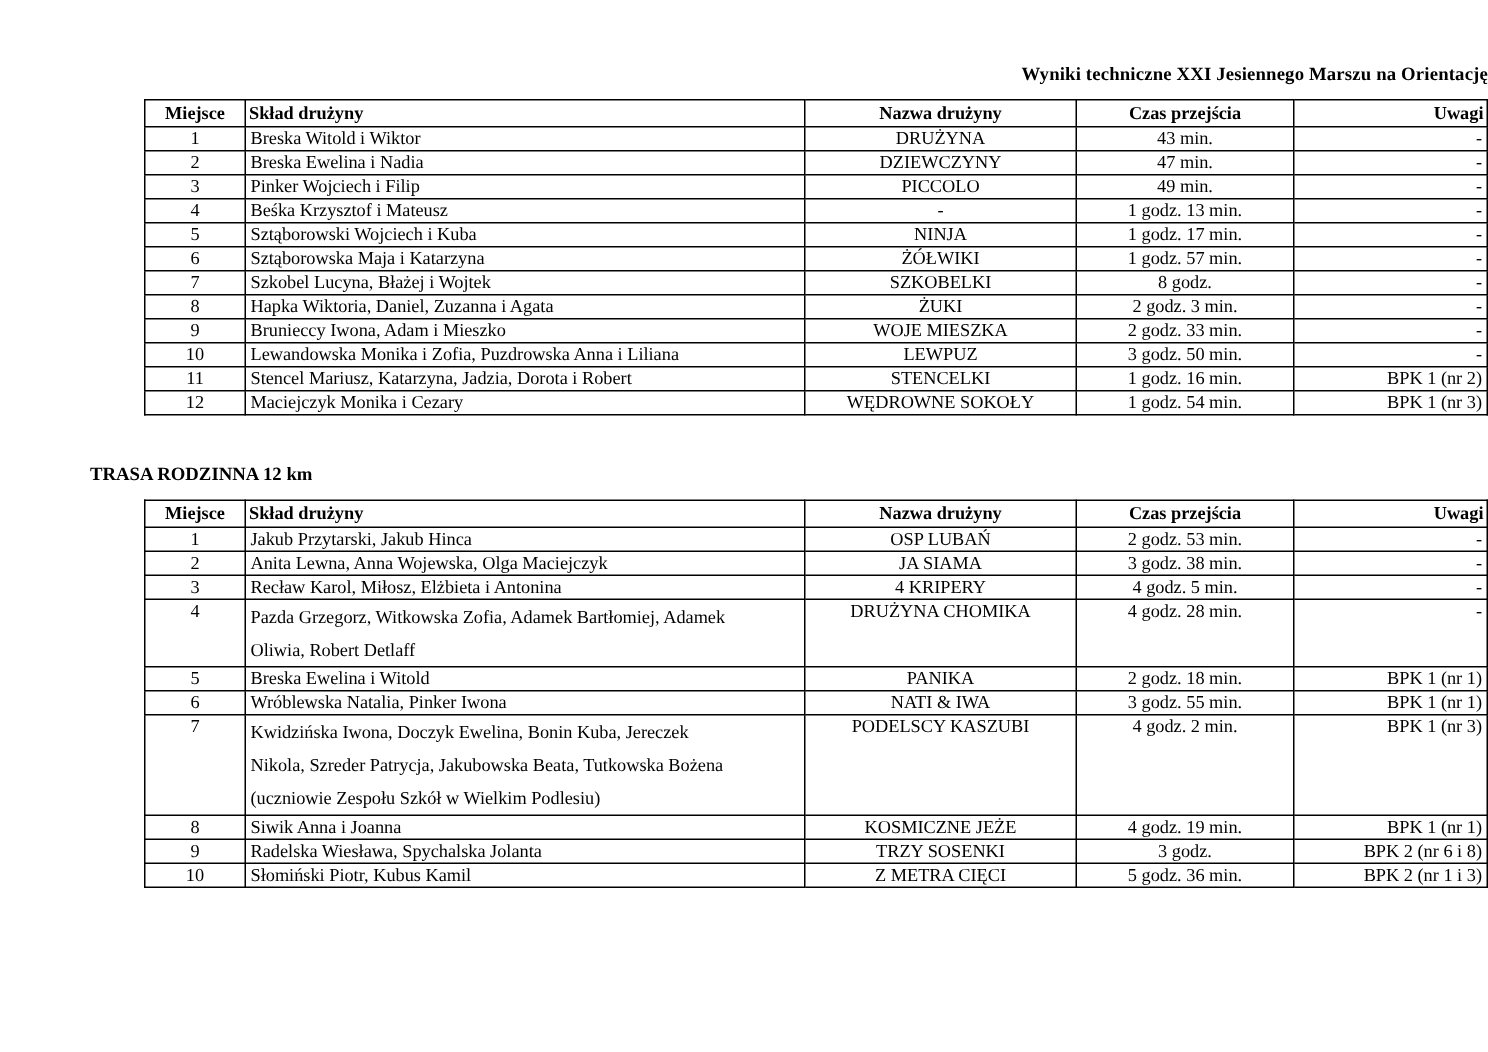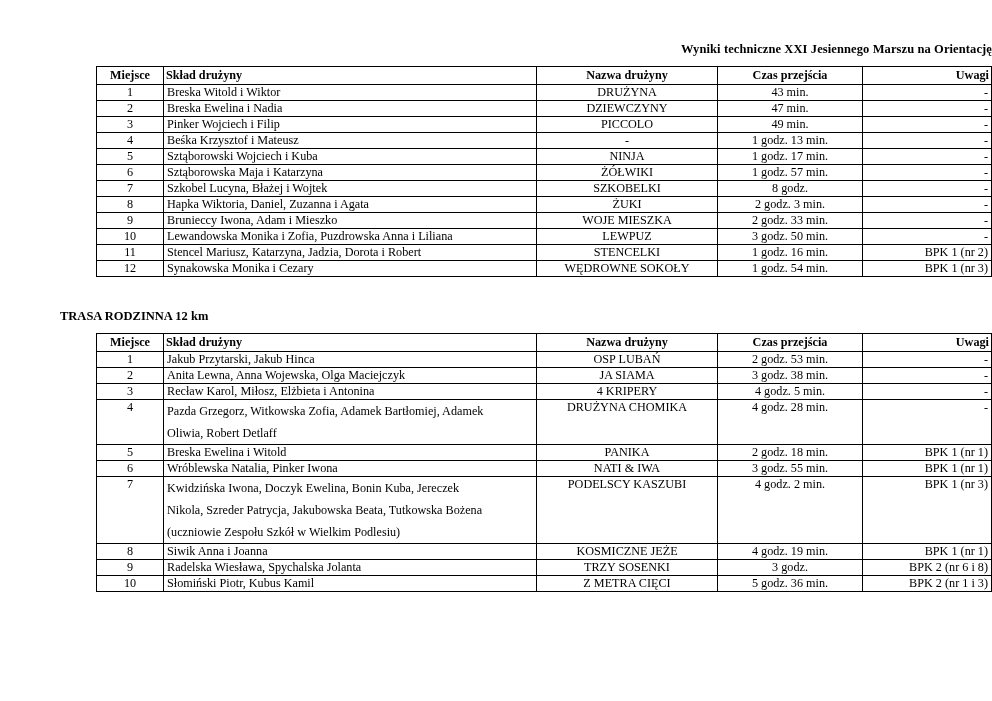--- a/index.html
+++ b/index.html
@@ -163,21 +163,21 @@
         </tr>
         <tr>
           <td class="c-place">11</td>
           <td class="c-team">Stencel Mariusz, Katarzyna, Jadzia, Dorota i Robert</td>
           <td class="c-name">STENCELKI</td>
           <td class="c-time">1 godz. 16 min.</td>
           <td class="c-notes">BPK 1 (nr 2)</td>
         </tr>
         <tr>
           <td class="c-place">12</td>
-          <td class="c-team">Synakowska Monika i Cezary</td>
+          <td class="c-team">Maciejczyk Monika i Cezary</td>
           <td class="c-name">WĘDROWNE SOKOŁY</td>
           <td class="c-time">1 godz. 54 min.</td>
           <td class="c-notes">BPK 1 (nr 3)</td>
         </tr>
       </tbody>
     </table>
   </div>
 
   <div class="section-heading" style="margin-top:32px;">TRASA RODZINNA 12 km</div>
   <div class="tbl-wrap">

